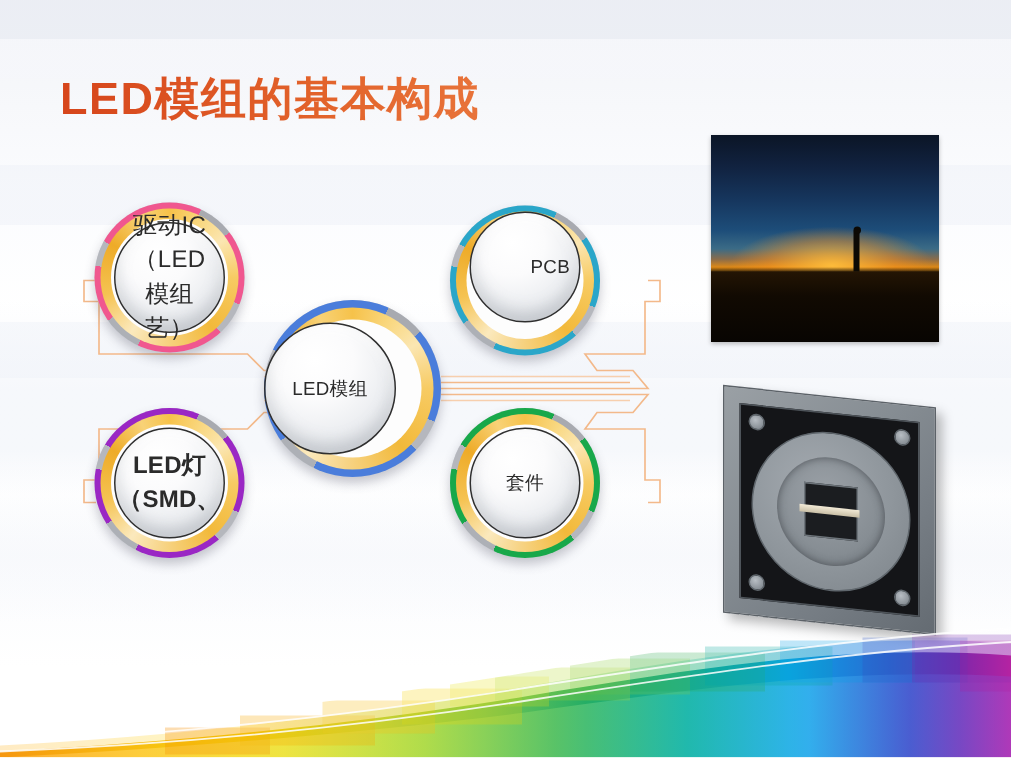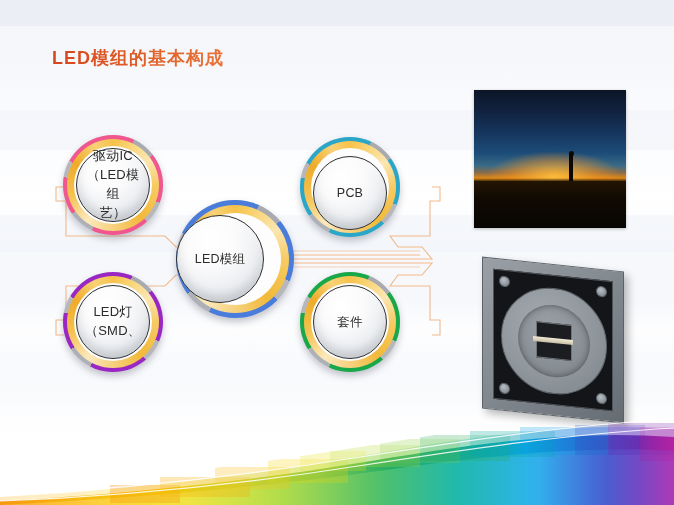--- a/index.html
+++ b/index.html
@@ -37,27 +37,26 @@
       rgba(237,241,248,.5) 100px,
       rgba(255,255,255,0) 130px,
       rgba(246,248,252,.6) 170px,
       rgba(255,255,255,0) 215px);
     pointer-events:none;
   }
 
   
   #title{
     position:absolute;left:40px;top:46px;
-    font-size:18px;font-weight:bold;letter-spacing:1px;
+    font-size:30px;font-weight:bold;letter-spacing:1px;
     color:#d9501e;
     background:linear-gradient(90deg,#d6451b 0%,#e2622a 60%,#e8733a 100%);
     -webkit-background-clip:text;background-clip:text;
     -webkit-text-fill-color:transparent;
     white-space:nowrap;
-    margin-left:12px;
   }
 
   
   #connectors{position:absolute;left:0;top:0;width:674px;height:505px;pointer-events:none;}
 
   
   .node{position:absolute;}
   .ring-outer{
     position:absolute;left:0;top:0;border-radius:50%;
     box-shadow:0 4px 7px rgba(70,70,90,.30);
@@ -79,21 +78,21 @@
   .disc{
     position:absolute;border-radius:50%;
     background:radial-gradient(circle at 38% 28%,#ffffff 0%,#fbfbfc 32%,#eceef1 62%,#d9dce1 86%,#cfd3d9 100%);
     border:1px solid #2f2f2f;
     box-shadow:inset 0 -6px 10px rgba(140,145,155,.35), inset 0 4px 8px rgba(255,255,255,.9);
     display:flex;align-items:center;justify-content:center;
     box-sizing:border-box;
   }
   .disc-label{
     text-align:center;color:#2b2b2b;line-height:1.45;
-    font-size:13px;letter-spacing:.2px;
+    font-size:16px;letter-spacing:.2px;
     padding:0 6px;
   }
   .disc-label.big{font-size:12.5px;}
 
   
   #photo-sunset{
     position:absolute;left:474px;top:90px;width:152px;height:138px;
     background:
       radial-gradient(ellipse 62% 26% at 53% 63%, rgba(255,190,60,.95) 0%, rgba(255,150,30,.45) 45%, rgba(255,120,20,0) 72%),
       linear-gradient(180deg,
@@ -225,40 +224,40 @@
     <div class="ring-outer" style="width:100px;height:100px;background:#cfd2d7;"></div>
     <div class="ring-accent" style="left:0;top:0;width:100px;height:100px;
          background:conic-gradient(from -95deg,
            #9a27c4 0deg,#9a27c4 16deg,#b5b7bd 16deg,#b5b7bd 36deg,
            #9a27c4 36deg,#9a27c4 118deg,#a8aab0 118deg,#a8aab0 146deg,
            #9a27c4 146deg,#9a27c4 208deg,#b5b7bd 208deg,#b5b7bd 234deg,
            #9a27c4 234deg,#9a27c4 302deg,#adb0b6 302deg,#adb0b6 332deg,
            #9a27c4 332deg,#9a27c4 360deg);"></div>
     <div class="ring-gold" style="left:4px;top:4px;width:92px;height:92px;"></div>
     <div class="ring-gold-in" style="left:11px;top:11px;width:78px;height:78px;"></div>
-    <div class="disc" style="left:13px;top:13px;width:74px;height:74px;">
+    <div class="disc" style="left:13px;top:13px;width:74px;height:74px;font-weight:bold;">
       <div class="disc-label">
         <div>LED灯</div>
         <div>（SMD、</div>
       </div>
     </div>
   </div>
 
   <div class="node" style="left:300px;top:137px;width:100px;height:100px;">
     <div class="ring-outer" style="width:100px;height:100px;background:#cfd2d7;"></div>
     <div class="ring-accent" style="left:0;top:0;width:100px;height:100px;
          background:conic-gradient(from -95deg,
            #2aa6c9 0deg,#2aa6c9 16deg,#b5b7bd 16deg,#b5b7bd 34deg,
            #2aa6c9 34deg,#2aa6c9 120deg,#a8aab0 120deg,#a8aab0 150deg,
            #2aa6c9 150deg,#2aa6c9 206deg,#b5b7bd 206deg,#b5b7bd 232deg,
            #2aa6c9 232deg,#2aa6c9 300deg,#adb0b6 300deg,#adb0b6 330deg,
            #2aa6c9 330deg,#2aa6c9 360deg);"></div>
     <div class="ring-gold" style="left:4px;top:4px;width:92px;height:92px;"></div>
     <div class="ring-gold-in" style="left:11px;top:11px;width:78px;height:78px;"></div>
-    <div class="disc" style="left:13px;top:19px;width:74px;height:74px;">
+    <div class="disc" style="left:13px;top:4px;width:74px;height:74px;justify-content:flex-end;">
       <div class="disc-label big">
         <div>PCB</div>
       </div>
     </div>
   </div>
 
   <div class="node" style="left:300px;top:272px;width:100px;height:100px;">
     <div class="ring-outer" style="width:100px;height:100px;background:#cfd2d7;"></div>
     <div class="ring-accent" style="left:0;top:0;width:100px;height:100px;
          background:conic-gradient(from -95deg,

